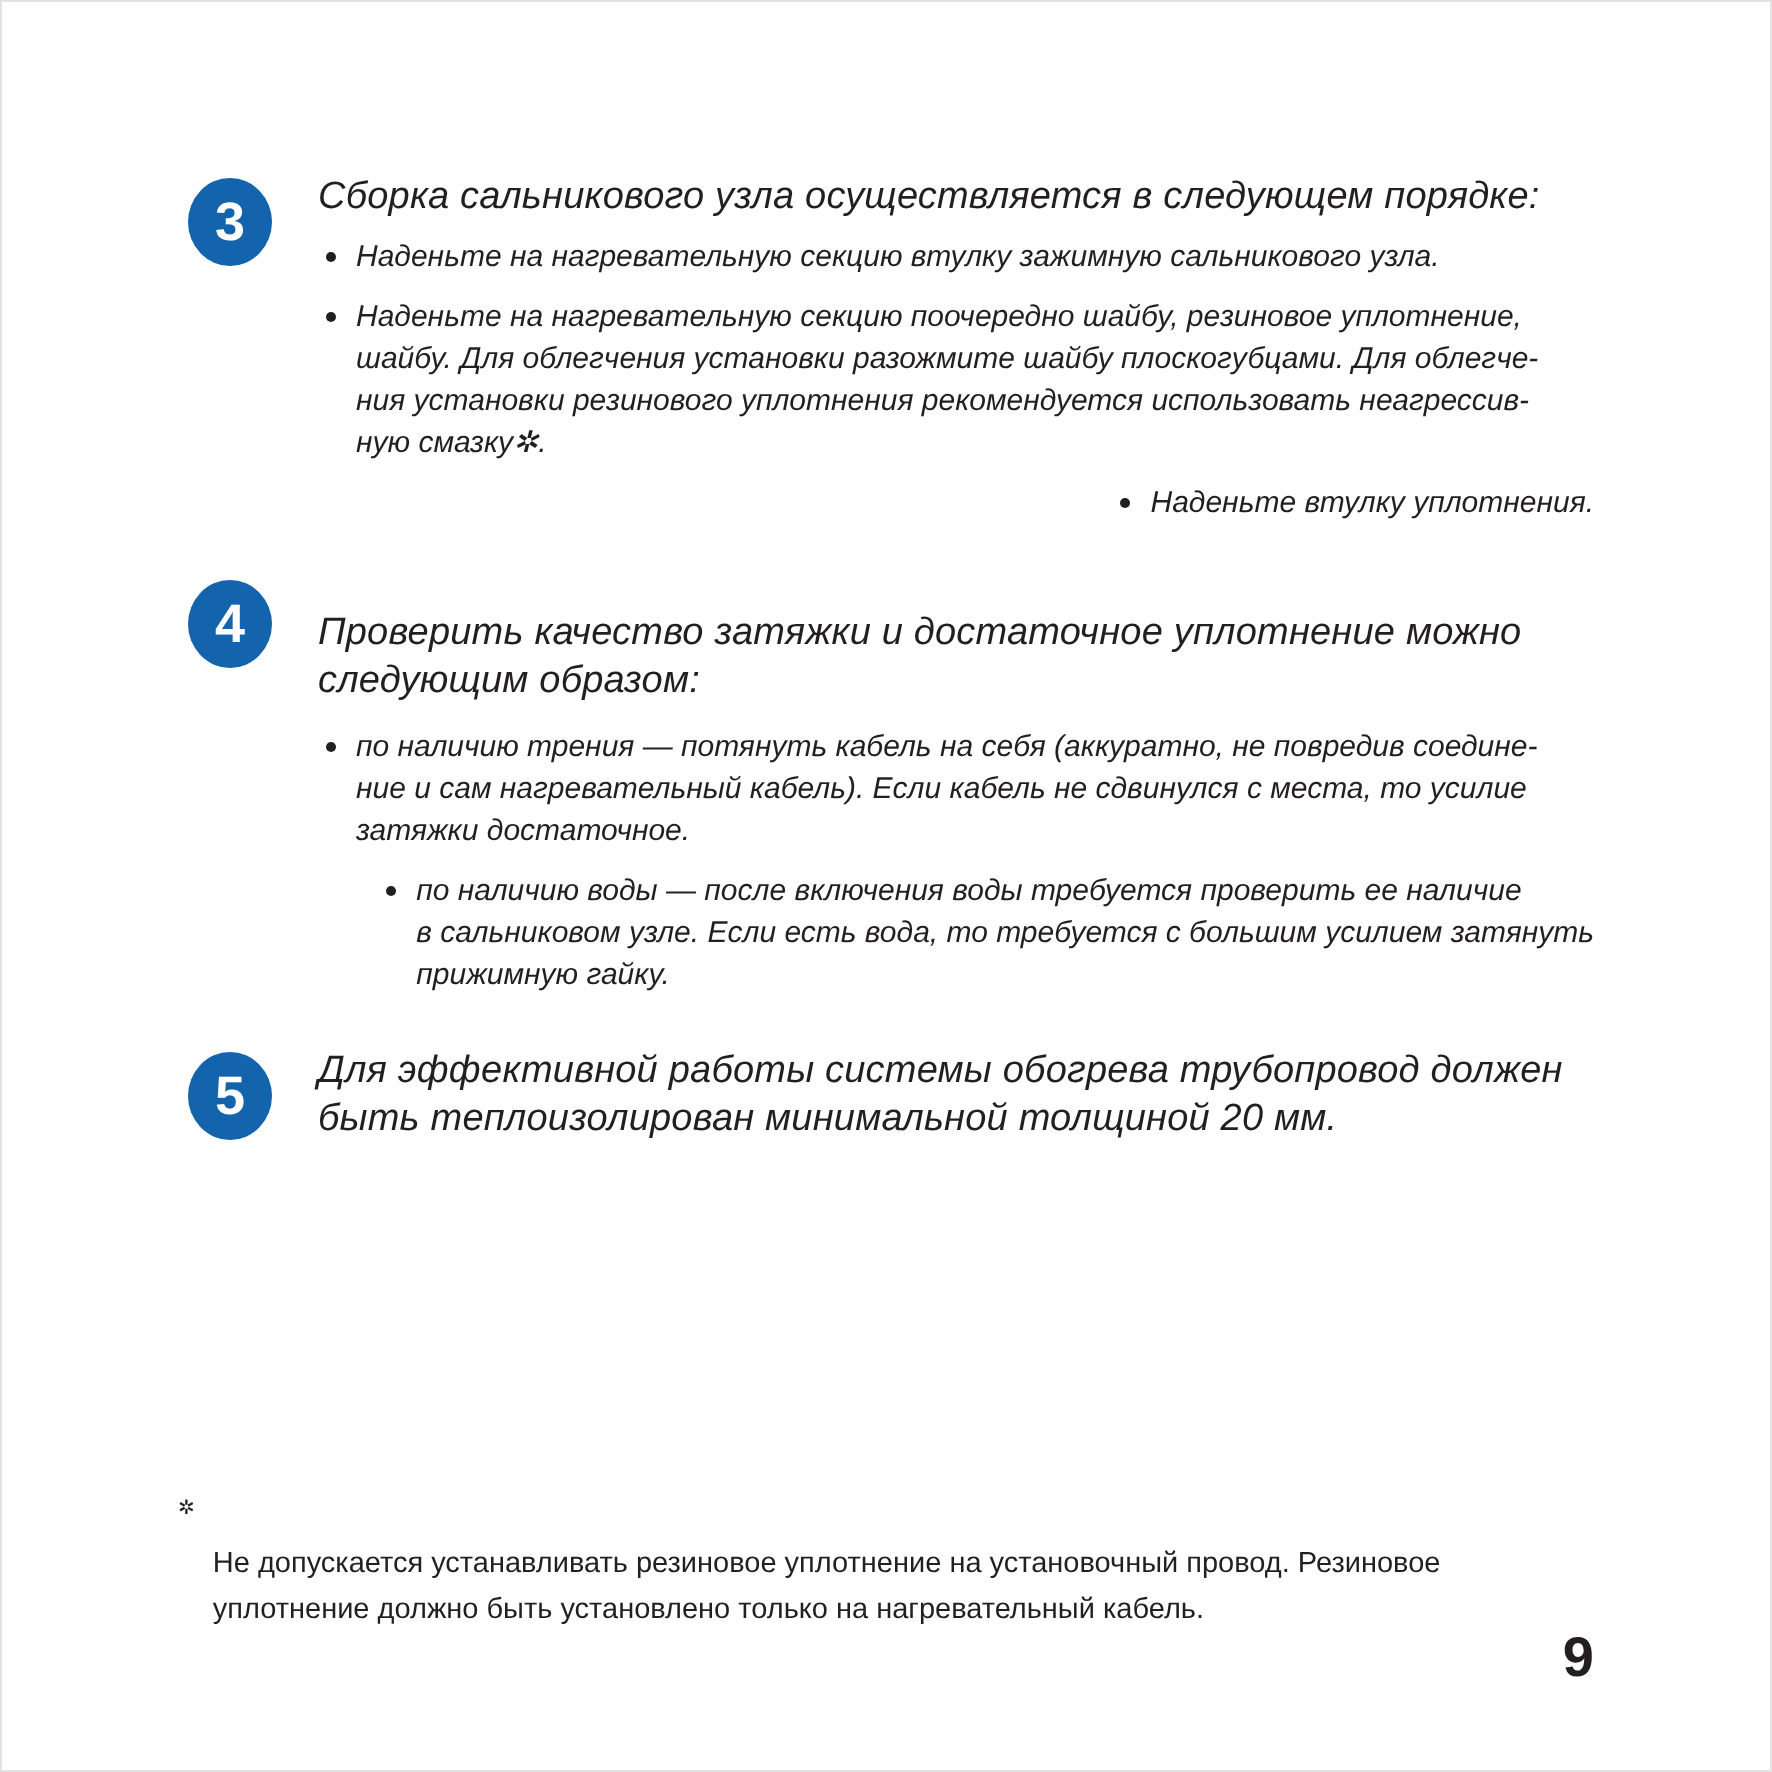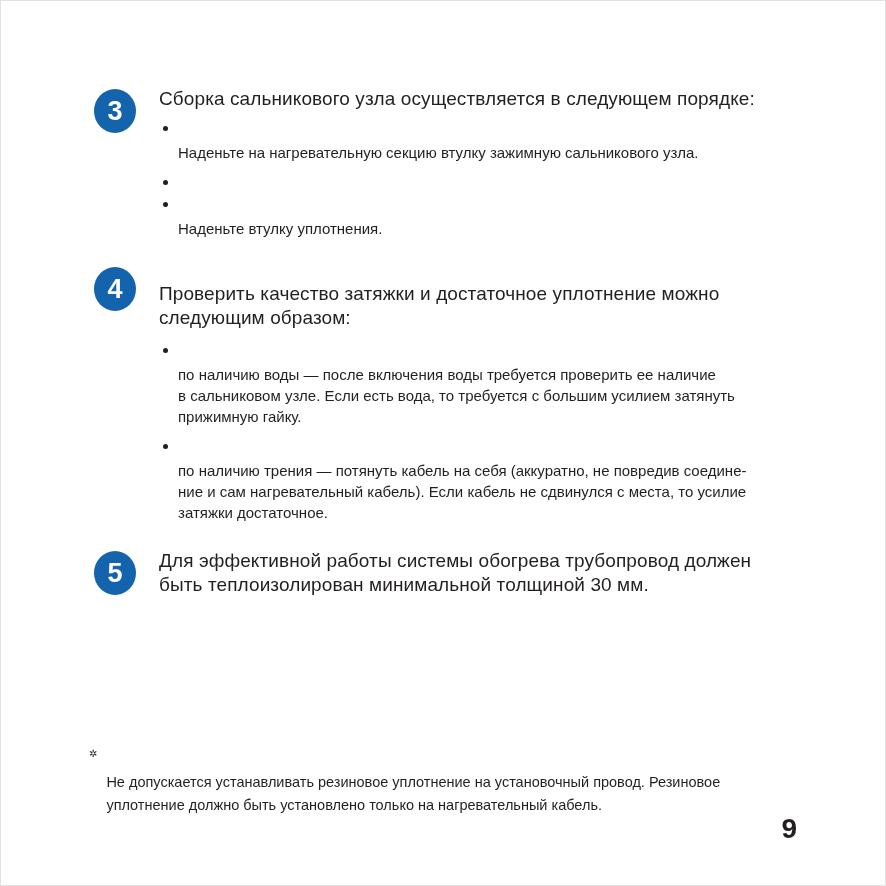--- a/index.html
+++ b/index.html
@@ -32,53 +32,53 @@
     background: #1463ad;
     color: #ffffff;
     font-weight: bold;
     font-size: 27px;
     display: flex; align-items: center; justify-content: center;
     margin-top: 2px;
   }
   .step-body {
     margin-left: 23px;
     width: 650px;
+    font-style: italic;
   }
   .step-heading {
     font-size: 19px;
     line-height: 24px;
     white-space: pre-line;
     letter-spacing: 0.1px;
   }
   .step-subheading {
     font-size: 19px;
     line-height: 24px;
     white-space: pre-line;
     margin-top: 17px;
     letter-spacing: 0.1px;
   }
   .bullets { margin-top: 7px; }
   .bullet {
     display: flex;
     align-items: flex-start;
     margin-bottom: 9px;
   }
-  .bullet:last-child { margin-bottom: 0; }
+  .bullet:last-child { margin-bottom: 0; justify-content: flex-end; }
   .bullet-dot {
     flex: 0 0 auto;
     width: 5px; height: 5px;
     border-radius: 50%;
     background: #231f20;
     margin: 8px 10px 0 4px;
   }
   .bullet-text {
     font-size: 15px;
     line-height: 21px;
     white-space: pre-line;
-    margin-top: 24px;
   }
   .footnote {
     position: absolute;
     top: 746px; left: 88px; right: 88px;
     display: flex;
     align-items: flex-start;
   }
   .footnote-marker {
     flex: 0 0 auto;
     font-size: 10px;
@@ -108,56 +108,60 @@
       <div class="badge">3</div>
       <div class="step-body">
         <div class="step-heading">Сборка сальникового узла осуществляется в следующем порядке:</div>
         <div class="bullets">
           <div class="bullet">
             <span class="bullet-dot"></span>
             <span class="bullet-text">Наденьте на нагревательную секцию втулку зажимную сальникового узла.</span>
           </div>
           <div class="bullet">
             <span class="bullet-dot"></span>
+            <span class="bullet-text">Наденьте на нагревательную секцию поочередно шайбу, резиновое уплотнение,
+шайбу. Для облегчения установки разожмите шайбу плоскогубцами. Для облегче-
+ния установки резинового уплотнения рекомендуется использовать неагрессив-
+ную смазку✲.</span>
           </div>
           <div class="bullet">
             <span class="bullet-dot"></span>
             <span class="bullet-text">Наденьте втулку уплотнения.</span>
           </div>
         </div>
       </div>
     </div>
 
     <div class="step">
       <div class="badge">4</div>
       <div class="step-body">
         <div class="step-subheading">Проверить качество затяжки и достаточное уплотнение можно
 следующим образом:</div>
         <div class="bullets" style="margin-top:10px;">
           <div class="bullet">
             <span class="bullet-dot"></span>
+            <span class="bullet-text">по наличию трения — потянуть кабель на себя (аккуратно, не повредив соедине-
+ние и сам нагревательный кабель). Если кабель не сдвинулся с места, то усилие
+затяжки достаточное.</span>
+          </div>
+          <div class="bullet">
+            <span class="bullet-dot"></span>
             <span class="bullet-text">по наличию воды — после включения воды требуется проверить ее наличие
 в сальниковом узле. Если есть вода, то требуется с большим усилием затянуть
 прижимную гайку.</span>
-          </div>
-          <div class="bullet">
-            <span class="bullet-dot"></span>
-            <span class="bullet-text">по наличию трения — потянуть кабель на себя (аккуратно, не повредив соедине-
-ние и сам нагревательный кабель). Если кабель не сдвинулся с места, то усилие
-затяжки достаточное.</span>
           </div>
         </div>
       </div>
     </div>
 
     <div class="step">
       <div class="badge">5</div>
       <div class="step-body">
         <div class="step-heading">Для эффективной работы системы обогрева трубопровод должен
-быть теплоизолирован минимальной толщиной 30 мм.</div>
+быть теплоизолирован минимальной толщиной 20 мм.</div>
       </div>
     </div>
 
   </div>
 
   <div class="footnote">
     <span class="footnote-marker">✲</span>
     <span class="footnote-text">Не допускается устанавливать резиновое уплотнение на установочный провод. Резиновое
 уплотнение должно быть установлено только на нагревательный кабель.</span>
   </div>

